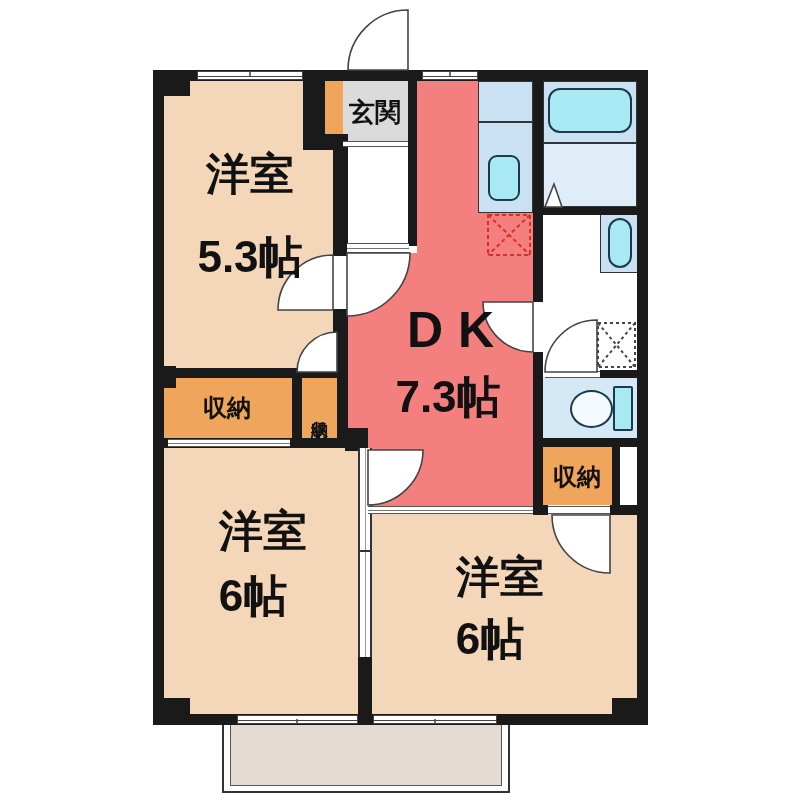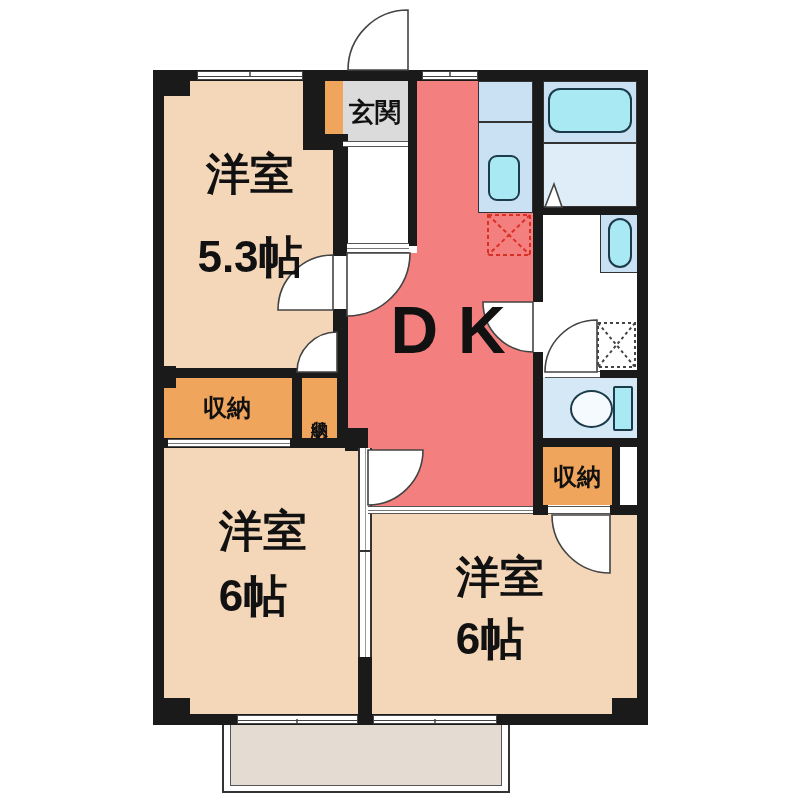--- a/index.html
+++ b/index.html
@@ -15,21 +15,21 @@
   .toilet-room{background:#d5e8f6;}
   .fix-cyan{background:#a9e9f3;border:2px solid #1c3b4a;box-sizing:border-box;}
   .window{background:#fff;border:1px solid #444;box-sizing:border-box;}
   .window .mid{position:absolute;left:0;right:0;top:50%;height:1px;background:#444;}
   .vband{background:#fff;border-left:2px solid #333;border-right:2px solid #333;box-sizing:border-box;}
   .hband{background:#fff;border-top:1px solid #555;border-bottom:1px solid #555;box-sizing:border-box;}
   .hband .mid{position:absolute;left:0;right:0;top:50%;height:1px;background:#777;}
   .label{color:#111;font-weight:bold;white-space:nowrap;transform:translate(-50%,-50%);}
   .rname{font-size:44px;}
   .rsize{font-size:44px;}
-  .dkname{font-size:66px;letter-spacing:0.30em;}
+  .dkname{font-size:50px;letter-spacing:0.30em;}
   .stoname{font-size:24px;}
   .stonameV{font-size:17px;writing-mode:vertical-rl;text-orientation:upright;white-space:normal;line-height:1.05;}
   .genkanname{font-size:26px;}
   .balconyname{font-size:34px;letter-spacing:0.05em;}
   svg.overlay{position:absolute;left:0;top:0;pointer-events:none;}
 </style>
 </head>
 <body>
 
 <div id="stage">
@@ -152,20 +152,21 @@
       <line x1="435" y1="719" x2="435" y2="724"></line>
     </g>
   </svg>
 
   <div class="a label genkanname" style="left:375px;top:112px;">玄関</div>
 
   <div class="a label rname" style="left:250px;top:174px;">洋室</div>
   <div class="a label rsize" style="left:250px;top:244px;margin-top:13px;">5.3帖</div>
 
   <div class="a label dkname" style="left:458px;top:330px;">DK</div>
+  <div class="a label rsize" style="left:448px;top:397px;">7.3帖</div>
 
   <div class="a label stoname" style="left:227px;top:408px;">収納</div>
   <div class="a label stonameV" style="left:319px;top:407px;">収納</div>
   <div class="a label stoname" style="left:577px;top:477px;">収納</div>
 
   <div class="a label rname" style="left:263px;top:531px;">洋室</div>
   <div class="a label rsize" style="left:253px;top:596px;">6帖</div>
 
   <div class="a label rname" style="left:500px;top:577px;">洋室</div>
   <div class="a label rsize" style="left:490px;top:639px;">6帖</div>

